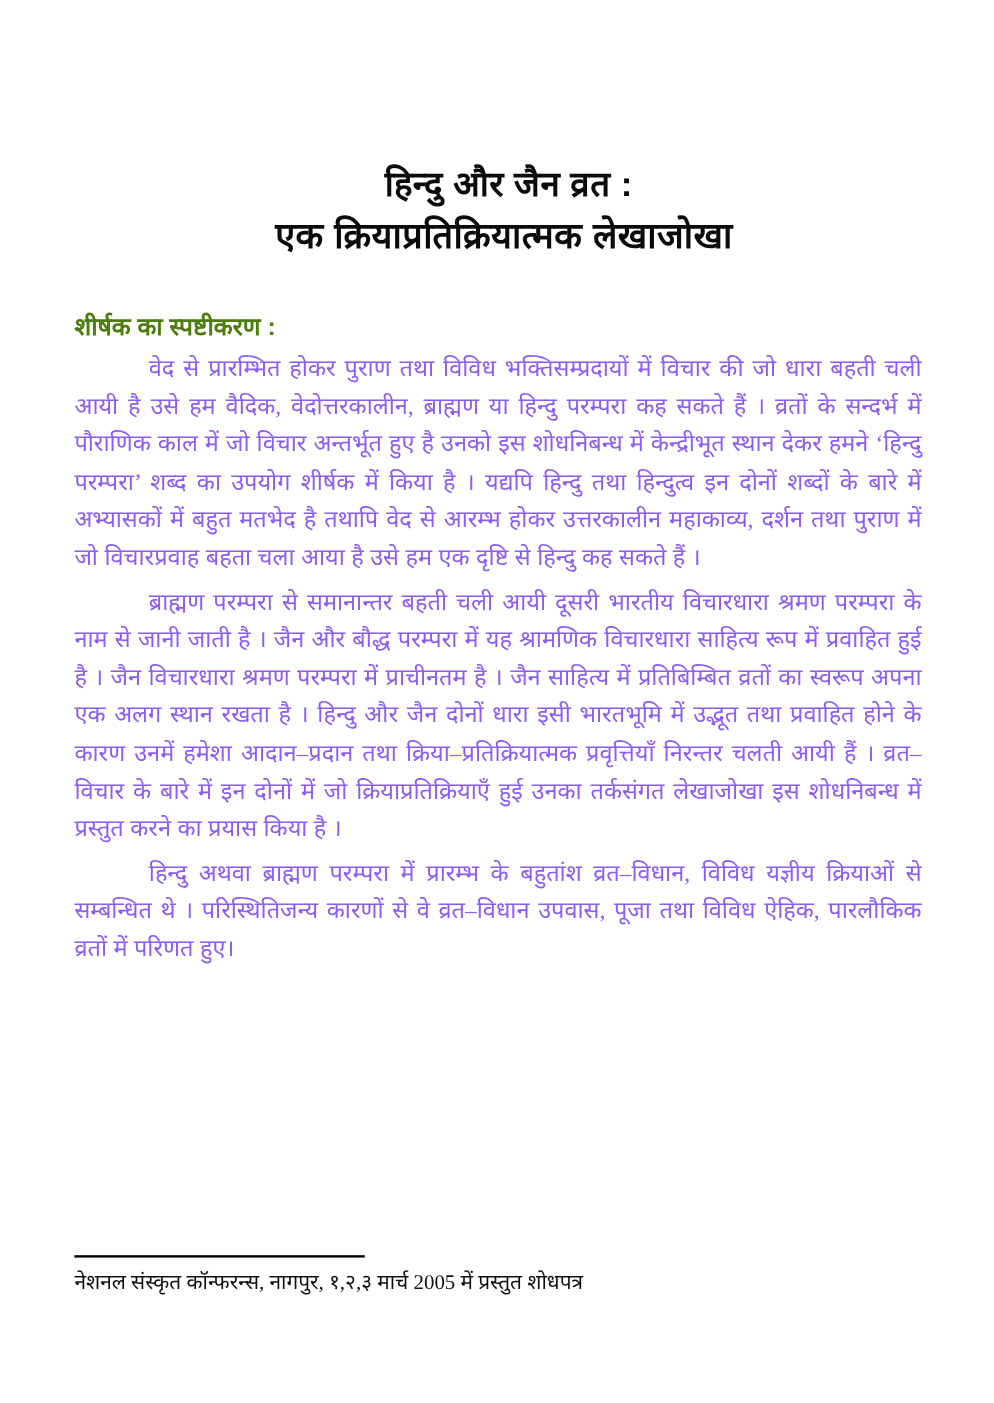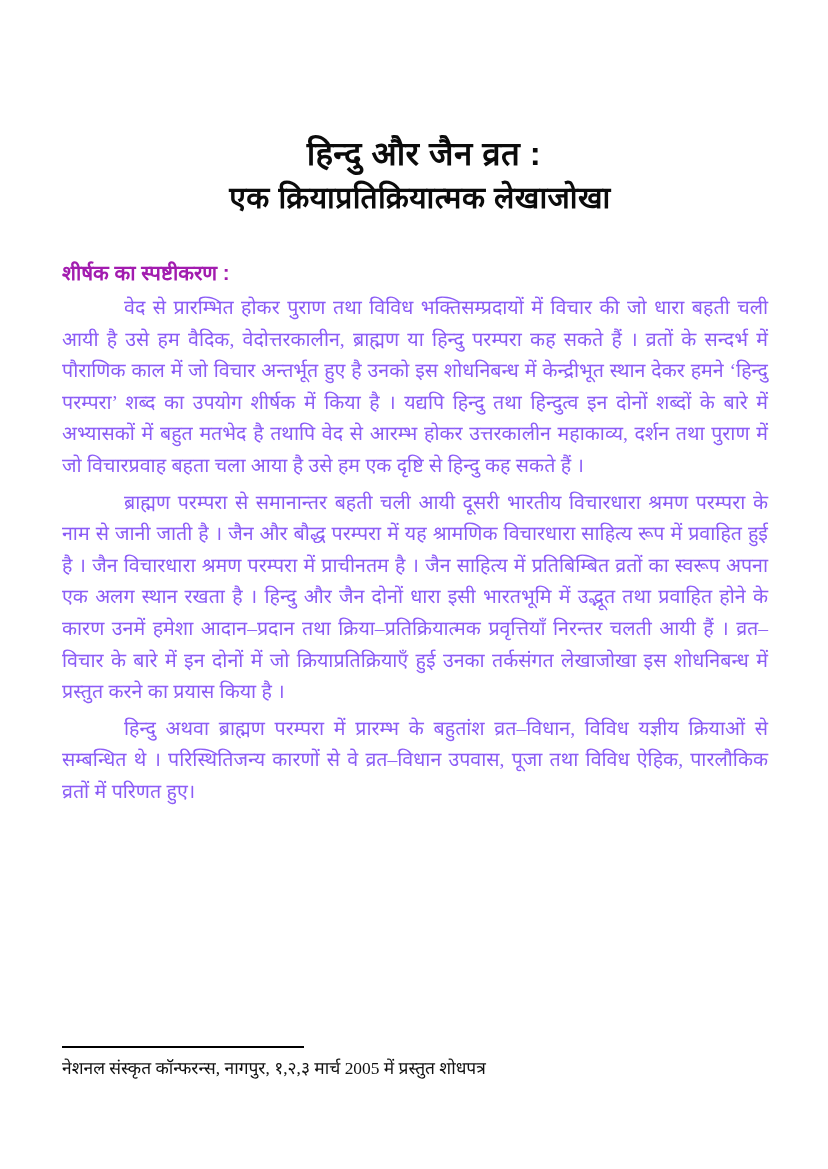--- a/index.html
+++ b/index.html
@@ -33,21 +33,21 @@
 
   
   .title-block {
     padding-top: 132px;
     text-align: center;
   }
 
   .title-line {
     font-family: "Liberation Sans", "DejaVu Sans", sans-serif;
     font-weight: 700;
-    font-size: 33px;
+    font-size: 29px;
     line-height: 44px;
     letter-spacing: 0.4px;
     color: #0b0b0b;
     white-space: nowrap;
   }
 
   .title-line-1 {
     padding-left: 18px;
   }
 
@@ -66,21 +66,21 @@
     line-height: 28px;
     color: #0b0b0b;
   }
 
   
   .section-heading {
     font-family: "Liberation Sans", "DejaVu Sans", sans-serif;
     font-weight: 700;
     font-size: 20.5px;
     line-height: 30px;
-    color: #a21caf;
+    color: #4d7c0f;
     margin-top: 28px;
     margin-bottom: 4px;
     text-align: left;
   }
 
   .section-heading.first {
     margin-top: 38px;
   }
 
   

